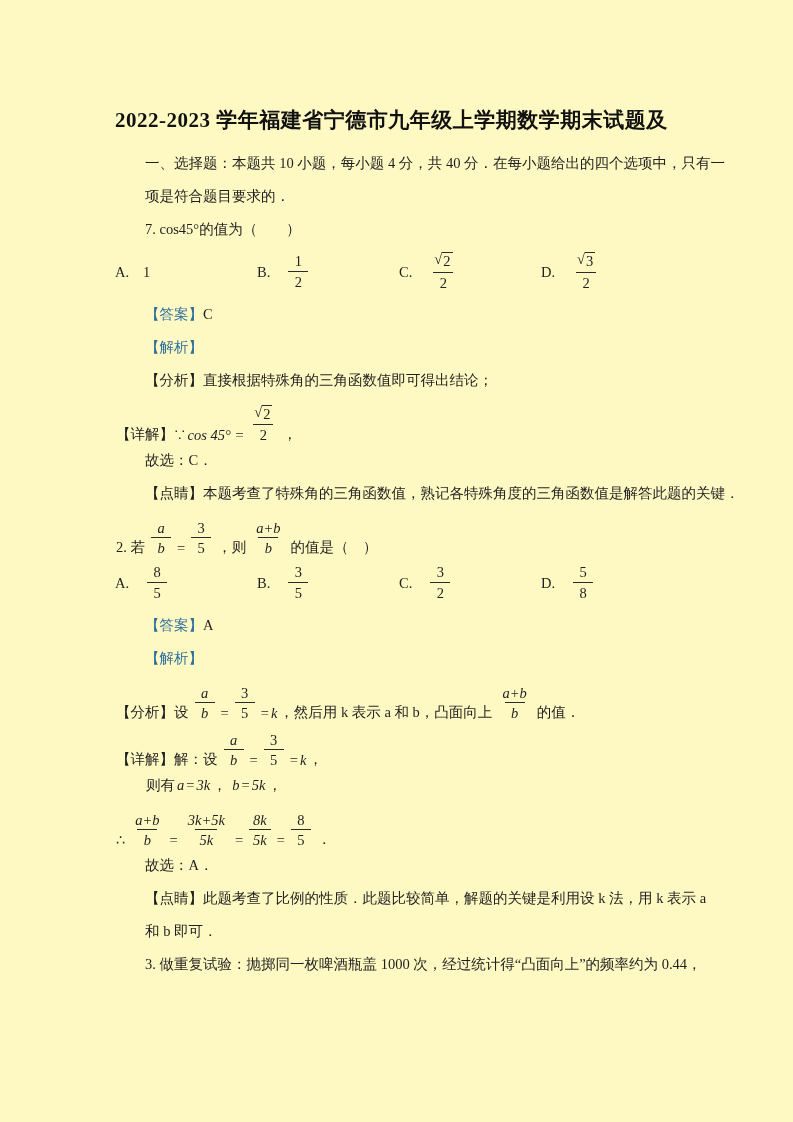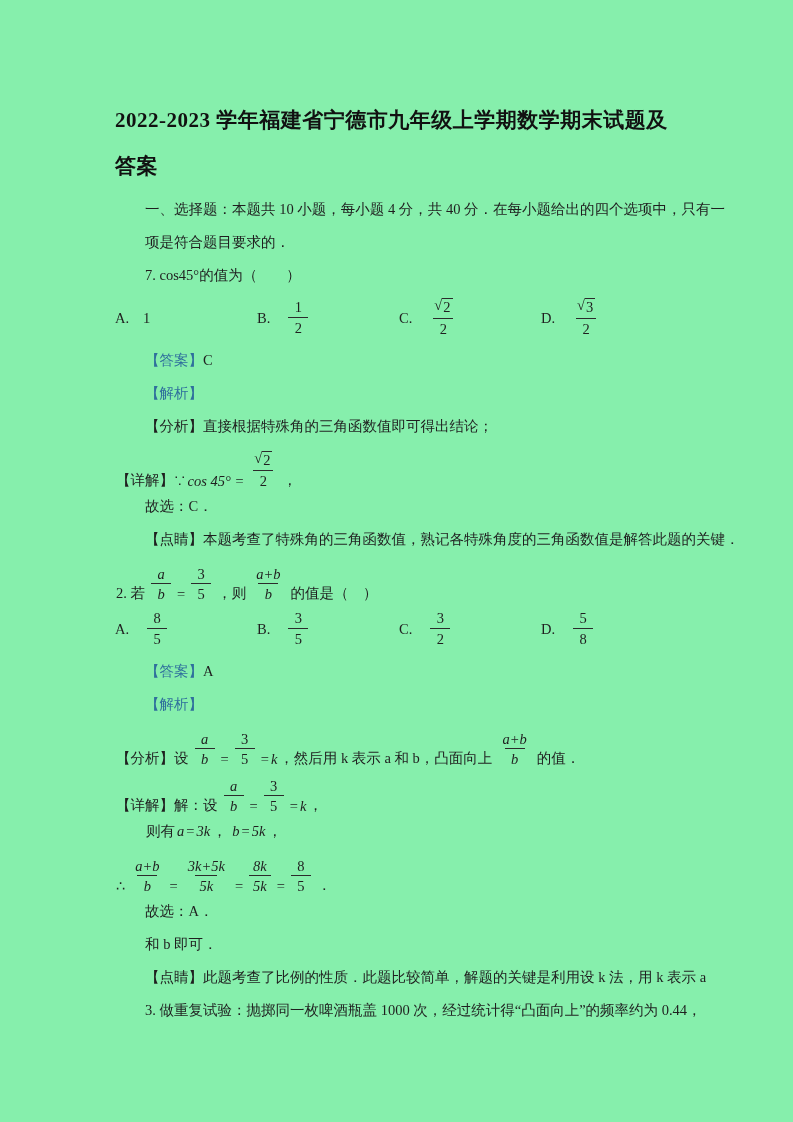--- a/index.html
+++ b/index.html
@@ -2,21 +2,21 @@
 <html><head>
 <meta charset="utf-8">
 <style>
   html,body{margin:0;padding:0;background:#ffffff;}
   .page{
     position:relative;
     width:793px;height:1122px;
     box-sizing:border-box;
     padding:97px 110px 0 115px;
     overflow:hidden;
-    background:#86efac;
+    background:#fef9c3;
     color:#1f1f1f;
     font-family:"Liberation Serif","DejaVu Serif",serif;
     font-size:14.5px;
   }
   .title-line{
     font-size:21px;font-weight:700;line-height:46px;
     letter-spacing:0.5px;white-space:nowrap;color:#111;
   }
   .title-block{margin-bottom:4px;}
   .line{line-height:33px;min-height:33px;white-space:nowrap;margin-left:30px;}
@@ -38,21 +38,20 @@
   .sqrt-sign{font-style:normal;line-height:1.1;}
   .rad{border-top:1px solid #2b2b2b;line-height:1.2;padding:0 2px 0 1px;}
 </style>
 </head>
 <body>
 
 <div class="page">
 
   <div class="title-block">
     <div class="title-line">2022-2023 学年福建省宁德市九年级上学期数学期末试题及</div>
-    <div class="title-line">答案</div>
   </div>
 
   <div>
     <div class="line">一、选择题：本题共 10 小题，每小题 4 分，共 40 分．在每小题给出的四个选项中，只有一</div>
     <div class="line">项是符合题目要求的．</div>
   </div>
 
   <div>
     <div class="line">7.  cos45°的值为（　　）</div>
     <div class="options">
@@ -237,21 +236,21 @@
           <span class="den var">5k</span>
         </span>
         <span class="seg">=</span>
         <span class="frac">
           <span class="num">8</span>
           <span class="den">5</span>
         </span>
         <span class="seg">．</span>
       </div>
     <div class="line">故选：A．</div>
+    <div class="line">【点睛】此题考查了比例的性质．此题比较简单，解题的关键是利用设 k 法，用 k 表示 a</div>
     <div class="line">和 b 即可．</div>
-    <div class="line">【点睛】此题考查了比例的性质．此题比较简单，解题的关键是利用设 k 法，用 k 表示 a</div>
   </div>
 
   <div>
     <div class="line">3.  做重复试验：抛掷同一枚啤酒瓶盖 1000 次，经过统计得“凸面向上”的频率约为 0.44，</div>
   </div>
 
 </div>
 
 </body></html>

